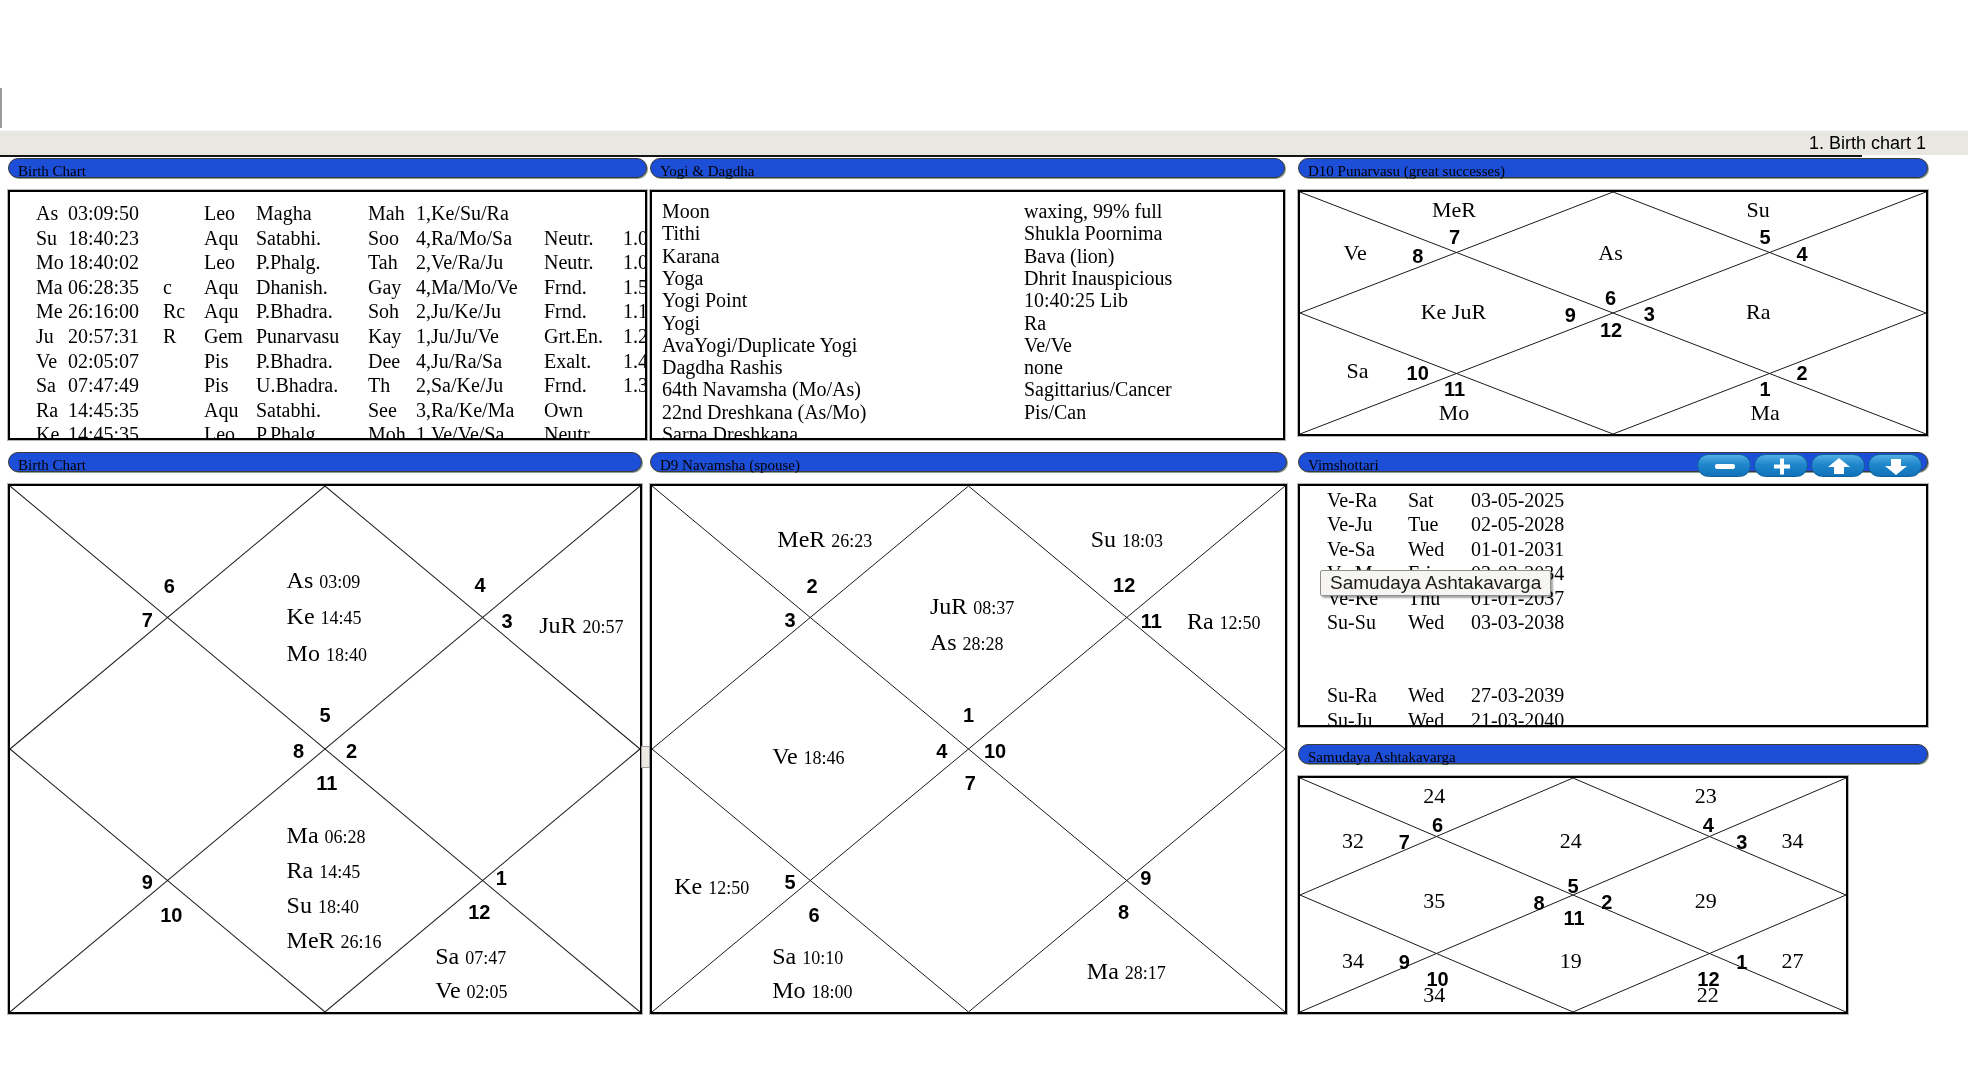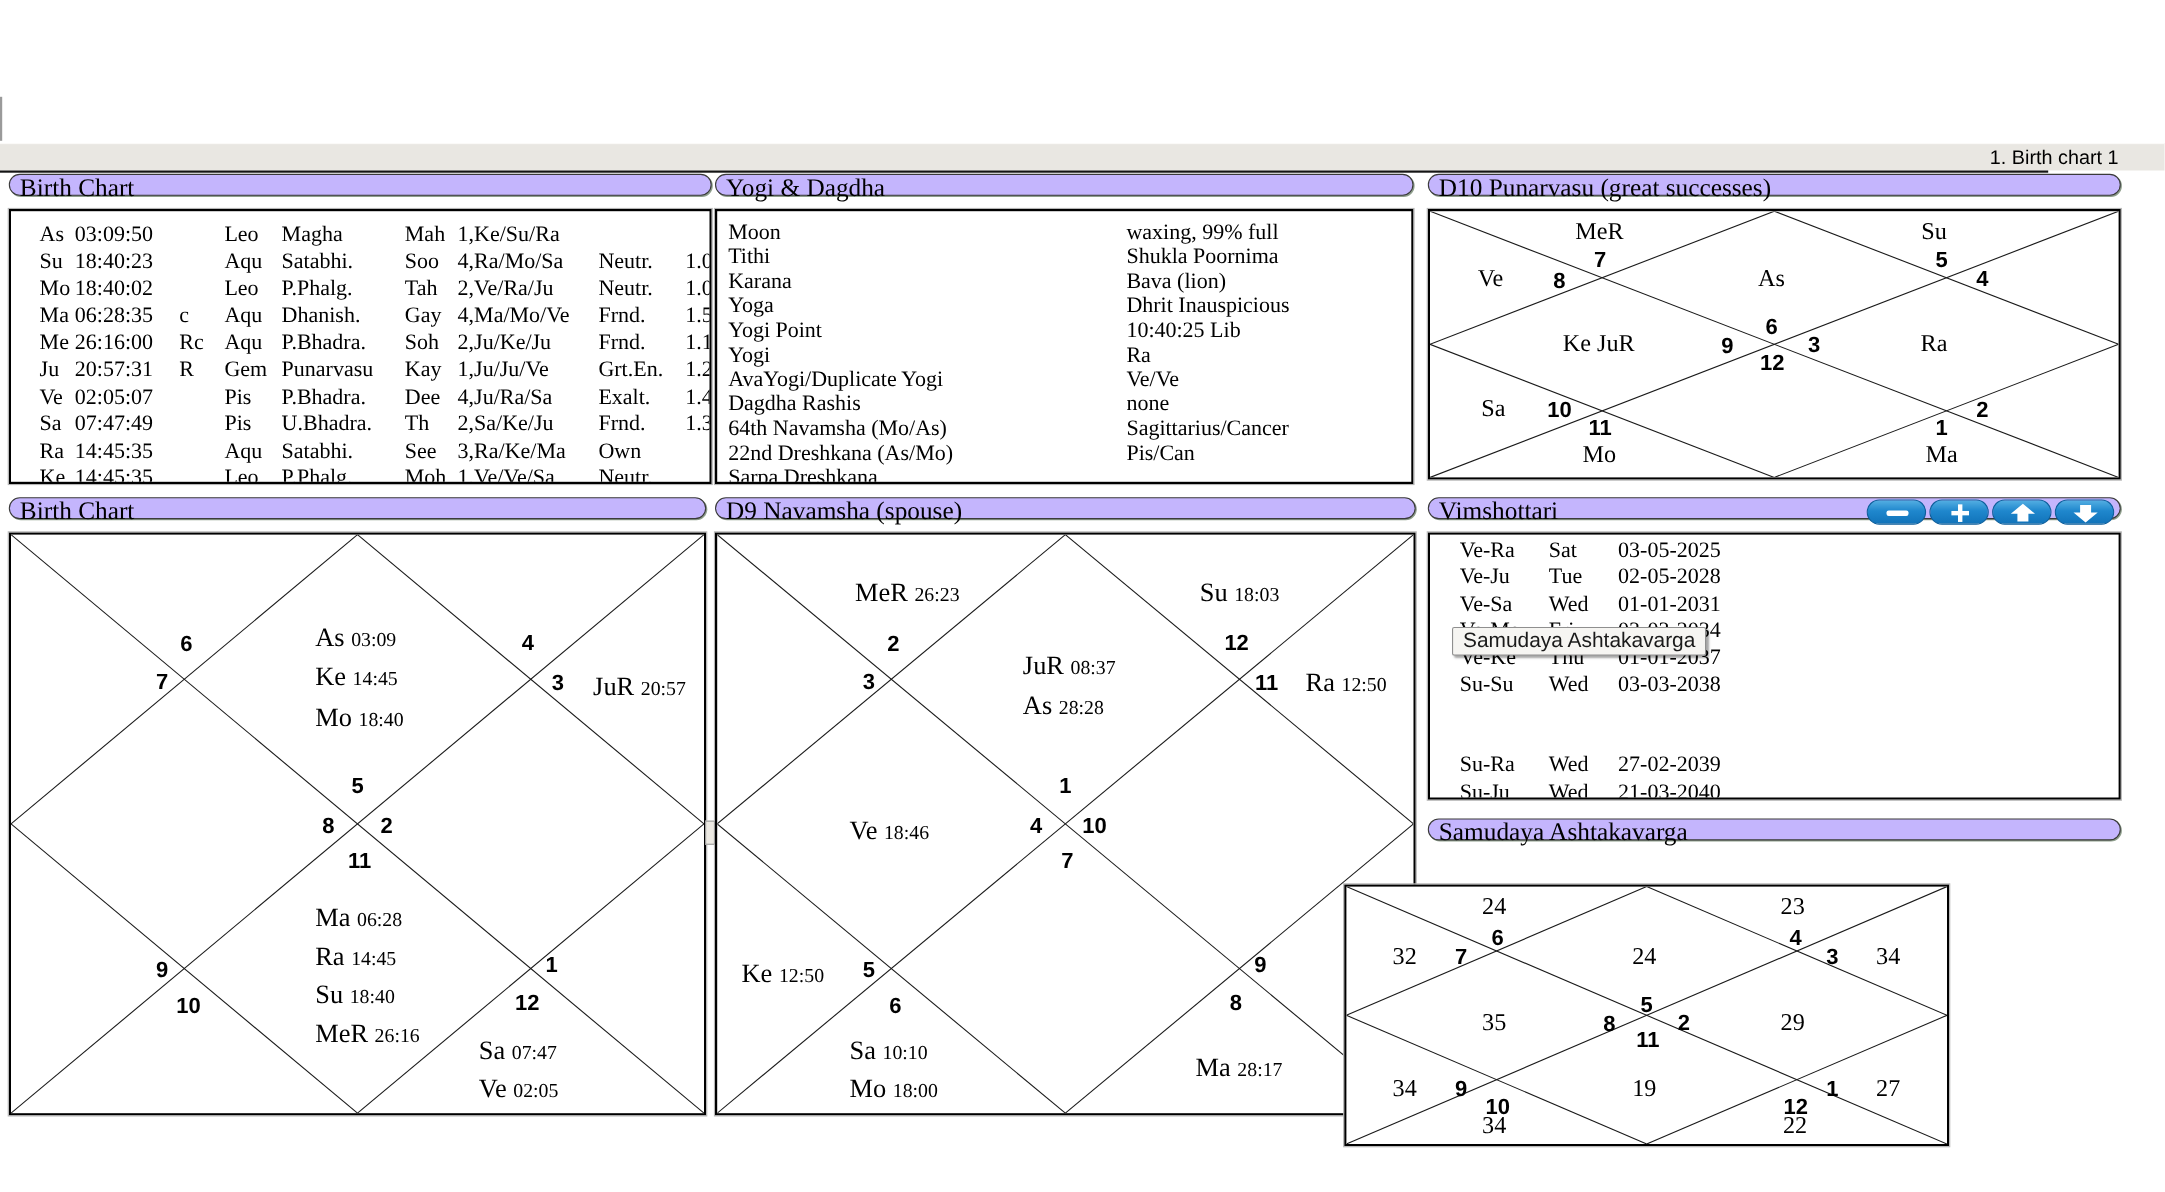--- a/index.html
+++ b/index.html
@@ -6,22 +6,22 @@
   #screen{position:relative;width:1968px;height:1084px;background:#fff;overflow:hidden;
           font-family:"Liberation Serif",serif;color:#000;}
   
   .statusbar{position:absolute;left:0;top:130px;width:1968px;height:24px;background:#e9e7e2;
              border-top:1px solid #fbfaf8;font-family:"Liberation Sans",sans-serif;font-size:18px;}
   .statusbar .sleft{position:absolute;left:6px;top:2px;white-space:nowrap;}
   .statusbar .sright{position:absolute;right:42px;top:2px;white-space:nowrap;}
   .topline{position:absolute;left:0;top:155px;width:1862px;height:2px;background:#141414;}
   .edge-artifact{position:absolute;left:0;top:88px;width:2px;height:40px;background:#9a9a9a;}
   
-  .pill{position:absolute;height:20px;box-sizing:border-box;background:#c4b5fd;border:1px solid #3a3a3a;
-        border-radius:13px;box-shadow:1px 1px 0 #8e9e8c;font-size:23px;line-height:24px;
+  .pill{position:absolute;height:20px;box-sizing:border-box;background:#1d4ed8;border:1px solid #3a3a3a;
+        border-radius:13px;box-shadow:1px 1px 0 #8e9e8c;font-size:15px;line-height:24px;
         padding-left:9px;white-space:nowrap;}
   
   .pbox{position:absolute;box-sizing:border-box;background:#fff;border:2px solid #000;
         outline:1px solid #b5b5b5;overflow:hidden;}
   
   .trow{position:absolute;left:0;width:100%;height:25px;font-size:20px;}
   .trow span{position:absolute;top:0;white-space:nowrap;}
   .c-pl{left:26px}.c-deg{left:58px}.c-flag{left:153px}.c-sign{left:194px}.c-nak{left:246px}
   .c-code{left:358px}.c-lords{left:406px}.c-dig{left:534px}.c-score{left:610px;width:28px;text-align:right}
   .y-l{left:10px}.y-v{left:372px}
@@ -388,37 +388,37 @@
         <span class="v-d">01-01-2037</span>
       </div>
     <div class="trow" style="top:125px">
         <span class="v-p">Su-Su</span>
         <span class="v-w">Wed</span>
         <span class="v-d">03-03-2038</span>
       </div>
     <div class="trow" style="top:198.2px">
         <span class="v-p">Su-Ra</span>
         <span class="v-w">Wed</span>
-        <span class="v-d">27-02-2039</span>
+        <span class="v-d">27-03-2039</span>
       </div>
     <div class="trow" style="top:222.6px">
         <span class="v-p">Su-Ju</span>
         <span class="v-w">Wed</span>
         <span class="v-d">21-03-2040</span>
       </div>
   </div>
 
   <div class="tooltip">
     <span>Samudaya Ashtakavarga</span>
   </div>
 
   <div class="pill" style="left:1298px;top:744px;width:630px;">
     <span>Samudaya Ashtakavarga</span>
   </div>
-  <div class="pbox chart" style="left:1222px;top:776px;width:550px;height:238px;margin-top:28px;">
+  <div class="pbox chart" style="left:1298px;top:776px;width:550px;height:238px;">
     <svg class="grid" viewBox="0 0 100 100" preserveAspectRatio="none">
       <g stroke="#1a1a1a" stroke-width="1">
         <line x1="0" y1="0" x2="100" y2="100" vector-effect="non-scaling-stroke"></line>
         <line x1="100" y1="0" x2="0" y2="100" vector-effect="non-scaling-stroke"></line>
         <line x1="50" y1="0" x2="100" y2="50" vector-effect="non-scaling-stroke"></line>
         <line x1="100" y1="50" x2="50" y2="100" vector-effect="non-scaling-stroke"></line>
         <line x1="50" y1="100" x2="0" y2="50" vector-effect="non-scaling-stroke"></line>
         <line x1="0" y1="50" x2="50" y2="0" vector-effect="non-scaling-stroke"></line>
       </g>
     </svg>

